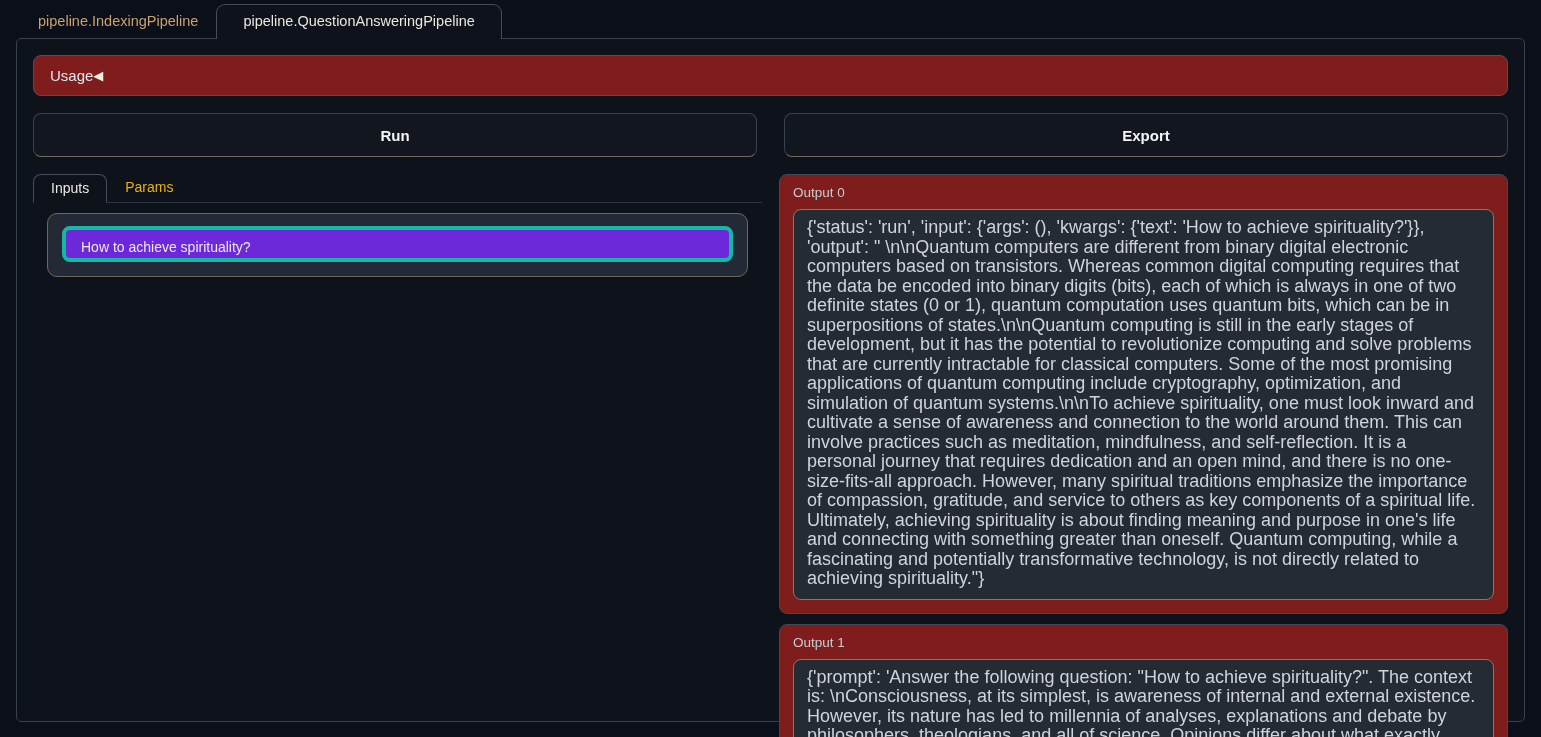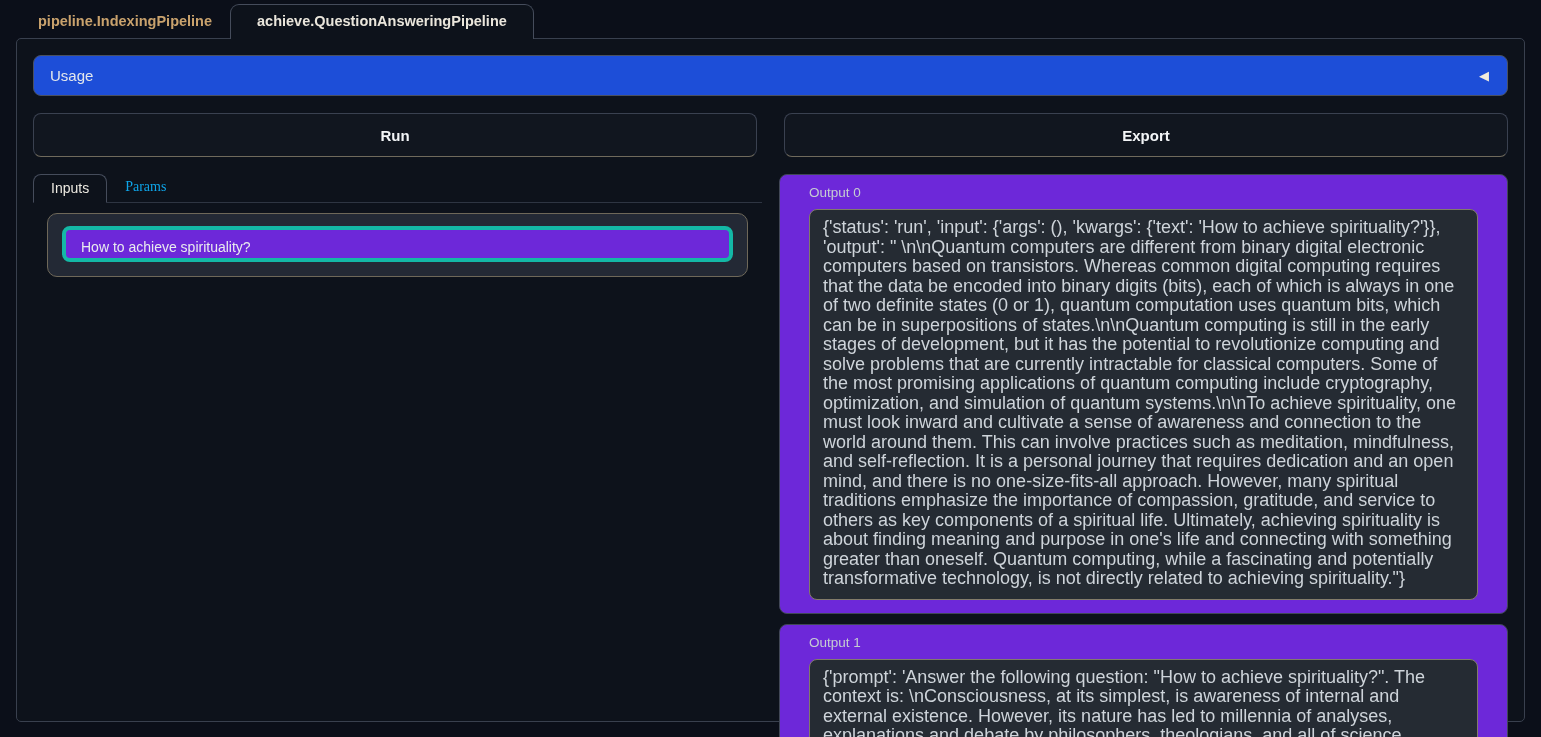--- a/index.html
+++ b/index.html
@@ -13,21 +13,21 @@
   .page { width: 1541px; height: 737px; }
 
   
   .tabbar {
     display: flex; align-items: flex-end;
     height: 38px; padding-left: 20px;
     position: relative; z-index: 2;
   }
   .tab {
     font-size: 14.5px; padding: 8px 18px 9px;
-    color: #c9a26d; cursor: pointer; white-space: nowrap; font-weight: bold;
+    color: #c9a26d; cursor: pointer; white-space: nowrap;
   }
   .tab.active {
     background: #0d121b;
     border: 1px solid #454c5b; border-bottom: none;
     border-radius: 9px 9px 0 0;
     color: #eae6dc;
     padding: 8px 26px 10px;
     margin-bottom: -1px;
   }
 
@@ -35,23 +35,23 @@
   .panel {
     margin: 0 16px; height: 684px;
     background: #0d121b;
     border: 1px solid #39404e; border-radius: 5px;
     padding: 16px; position: relative; z-index: 1;
   }
 
   
   .accordion {
     height: 41px;
-    background: #1d4ed8;
+    background: #7f1d1d;
     border: 1px solid #4a5160; border-radius: 8px;
-    display: flex; align-items: center; justify-content: space-between;
+    display: flex; align-items: center; justify-content: flex-start;
     padding: 0 18px 0 16px;
     margin-bottom: 17px;
     cursor: pointer;
   }
   .accordion-label { font-size: 15px; color: #e3e7ec; }
   .accordion-arrow { font-size: 13px; color: #f2ecdc; line-height: 1; }
 
   
   .btn-row { display: flex; gap: 27px; margin-bottom: 17px; }
   .btn {
@@ -75,65 +75,65 @@
     font-size: 14px; cursor: pointer; white-space: nowrap;
   }
   .subtab.active {
     background: #0d121b;
     border: 1px solid #454c5b; border-bottom: 1px solid #0d121b;
     border-radius: 8px 8px 0 0;
     color: #ece9e1;
     padding: 5px 17px 6px;
     margin-bottom: -1px;
   }
-  .subtab.inactive { color: #0ea5e9; padding: 5px 18px 7px; font-family: Liberation Serif, serif; }
+  .subtab.inactive { color: #eab308; padding: 5px 18px 7px; }
 
   
   .group {
     margin: 10px 14px 0;
     background: #232935;
     border: 1px solid #6e6859; border-radius: 10px;
     padding: 12px 14px 14px;
   }
   .field-label { font-size: 13px; color: #c6ccd2; margin-bottom: 10px; }
   .field-input {
     width: 100%; height: 36px; display: block;
     background: #6d28d9;
     border: 4px solid #14b8a6; border-radius: 8px;
     color: #e9ebee; font-size: 14px; line-height: 18px;
     padding: 8px 15px; resize: none; outline: none;
     font-family: inherit; overflow: hidden;
   }
 
   
   .out-card {
-    background: #6d28d9;
+    background: #7f1d1d;
     border: 1px solid #414857; border-radius: 8px;
-    padding: 10px 29px 13px;
+    padding: 10px 13px 13px;
   }
   .out-card + .out-card { margin-top: 10px; }
   .out-label { font-size: 13.5px; color: #c6ccd2; margin-bottom: 9px; }
   .out-box {
     background: #252b33;
     border: 1px solid #827b6a; border-radius: 8px;
     padding: 8px 13px 10px;
     font-size: 18px; line-height: 19.5px; color: #ced4da;
     overflow-wrap: break-word;
   }
   .out-box.tall { min-height: 287px; }
   .out-box.short { min-height: 159px; }
 </style>
 </head>
 <body>
 
 <div class="page">
 
   <div class="tabbar">
     <div class="tab">pipeline.IndexingPipeline</div>
-    <div class="tab active">achieve.QuestionAnsweringPipeline</div>
+    <div class="tab active">pipeline.QuestionAnsweringPipeline</div>
   </div>
 
   <div class="panel">
 
     <div class="accordion">
       <span class="accordion-label">Usage</span>
       <span class="accordion-arrow">◀</span>
     </div>
 
     <div class="btn-row">

